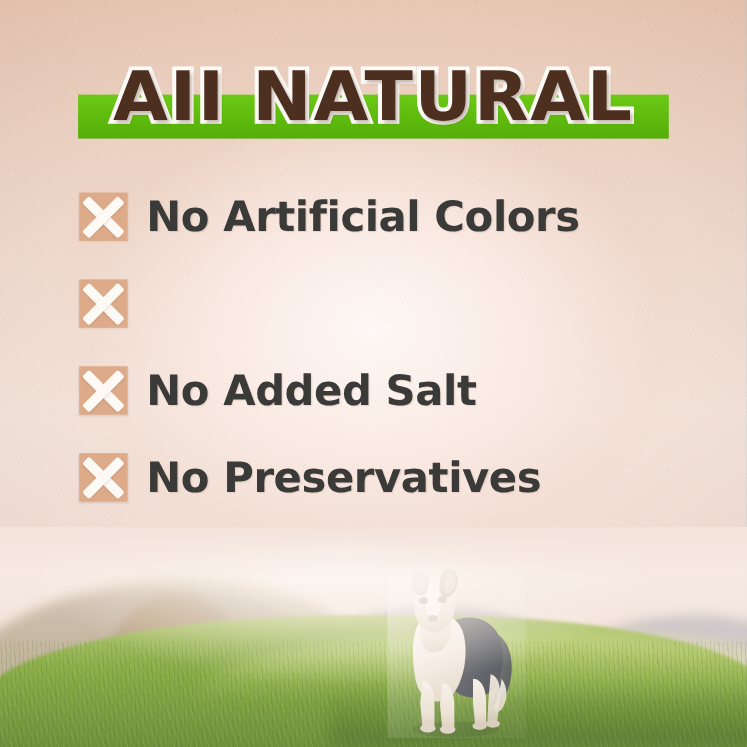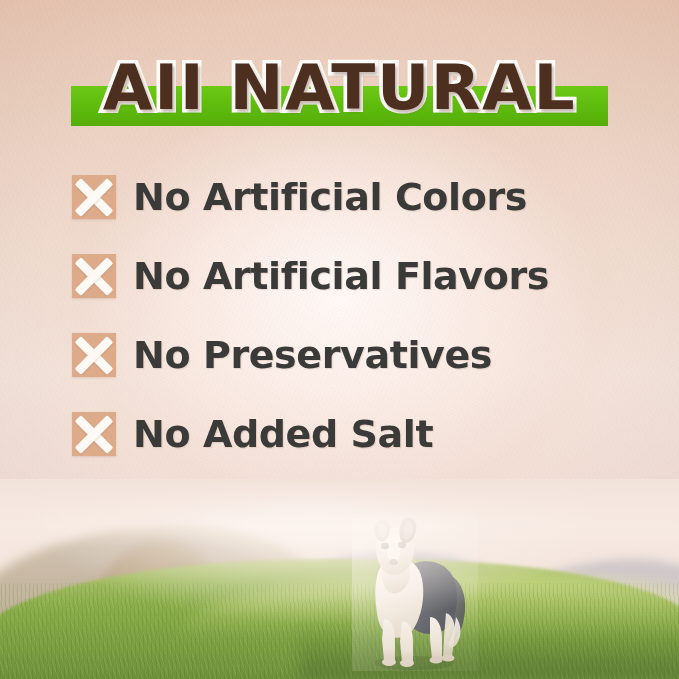--- a/index.html
+++ b/index.html
@@ -297,31 +297,30 @@
 
   <div class="claims">
 
     <div class="claim-row">
       <div class="x-box"></div>
       <div class="claim-label">No Artificial Colors</div>
     </div>
 
     <div class="claim-row">
       <div class="x-box"></div>
-      <div class="claim-label">No Artificial Flavors</div>
+    </div>
+
+    <div class="claim-row">
+      <div class="x-box"></div>
+      <div class="claim-label">No Added Salt</div>
     </div>
 
     <div class="claim-row">
       <div class="x-box"></div>
       <div class="claim-label">No Preservatives</div>
-    </div>
-
-    <div class="claim-row">
-      <div class="x-box"></div>
-      <div class="claim-label">No Added Salt</div>
     </div>
 
   </div>
 
   <div class="photo">
     <div class="photo-sky"></div>
     <div class="hill-far-l"></div>
     <div class="hill-far-c"></div>
     <div class="hill-far-r"></div>
     <div class="ridge-left"></div>

